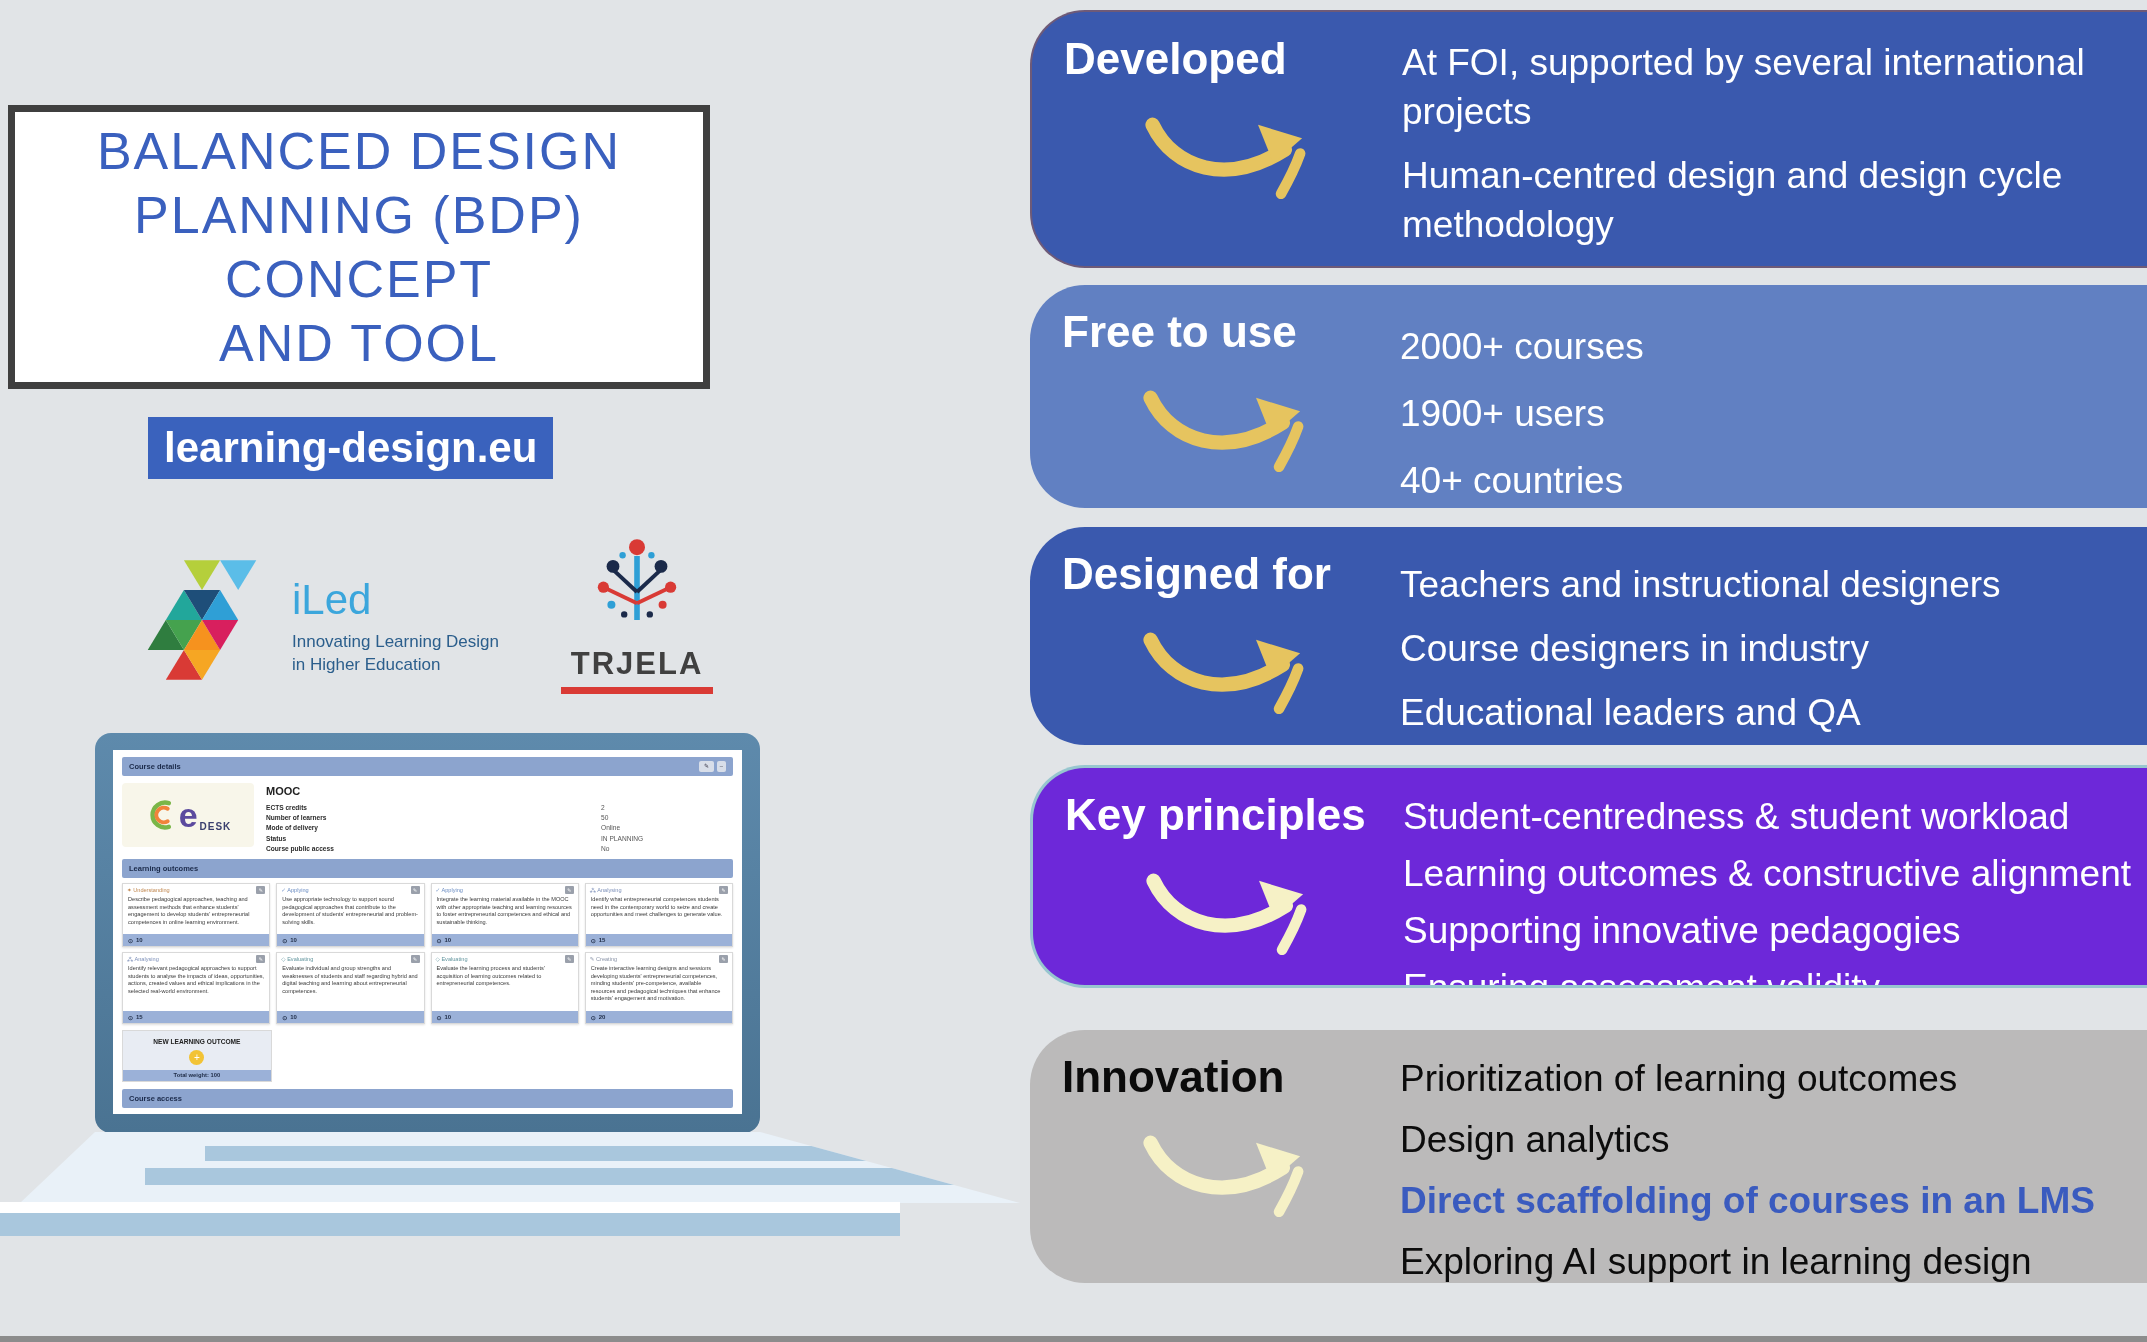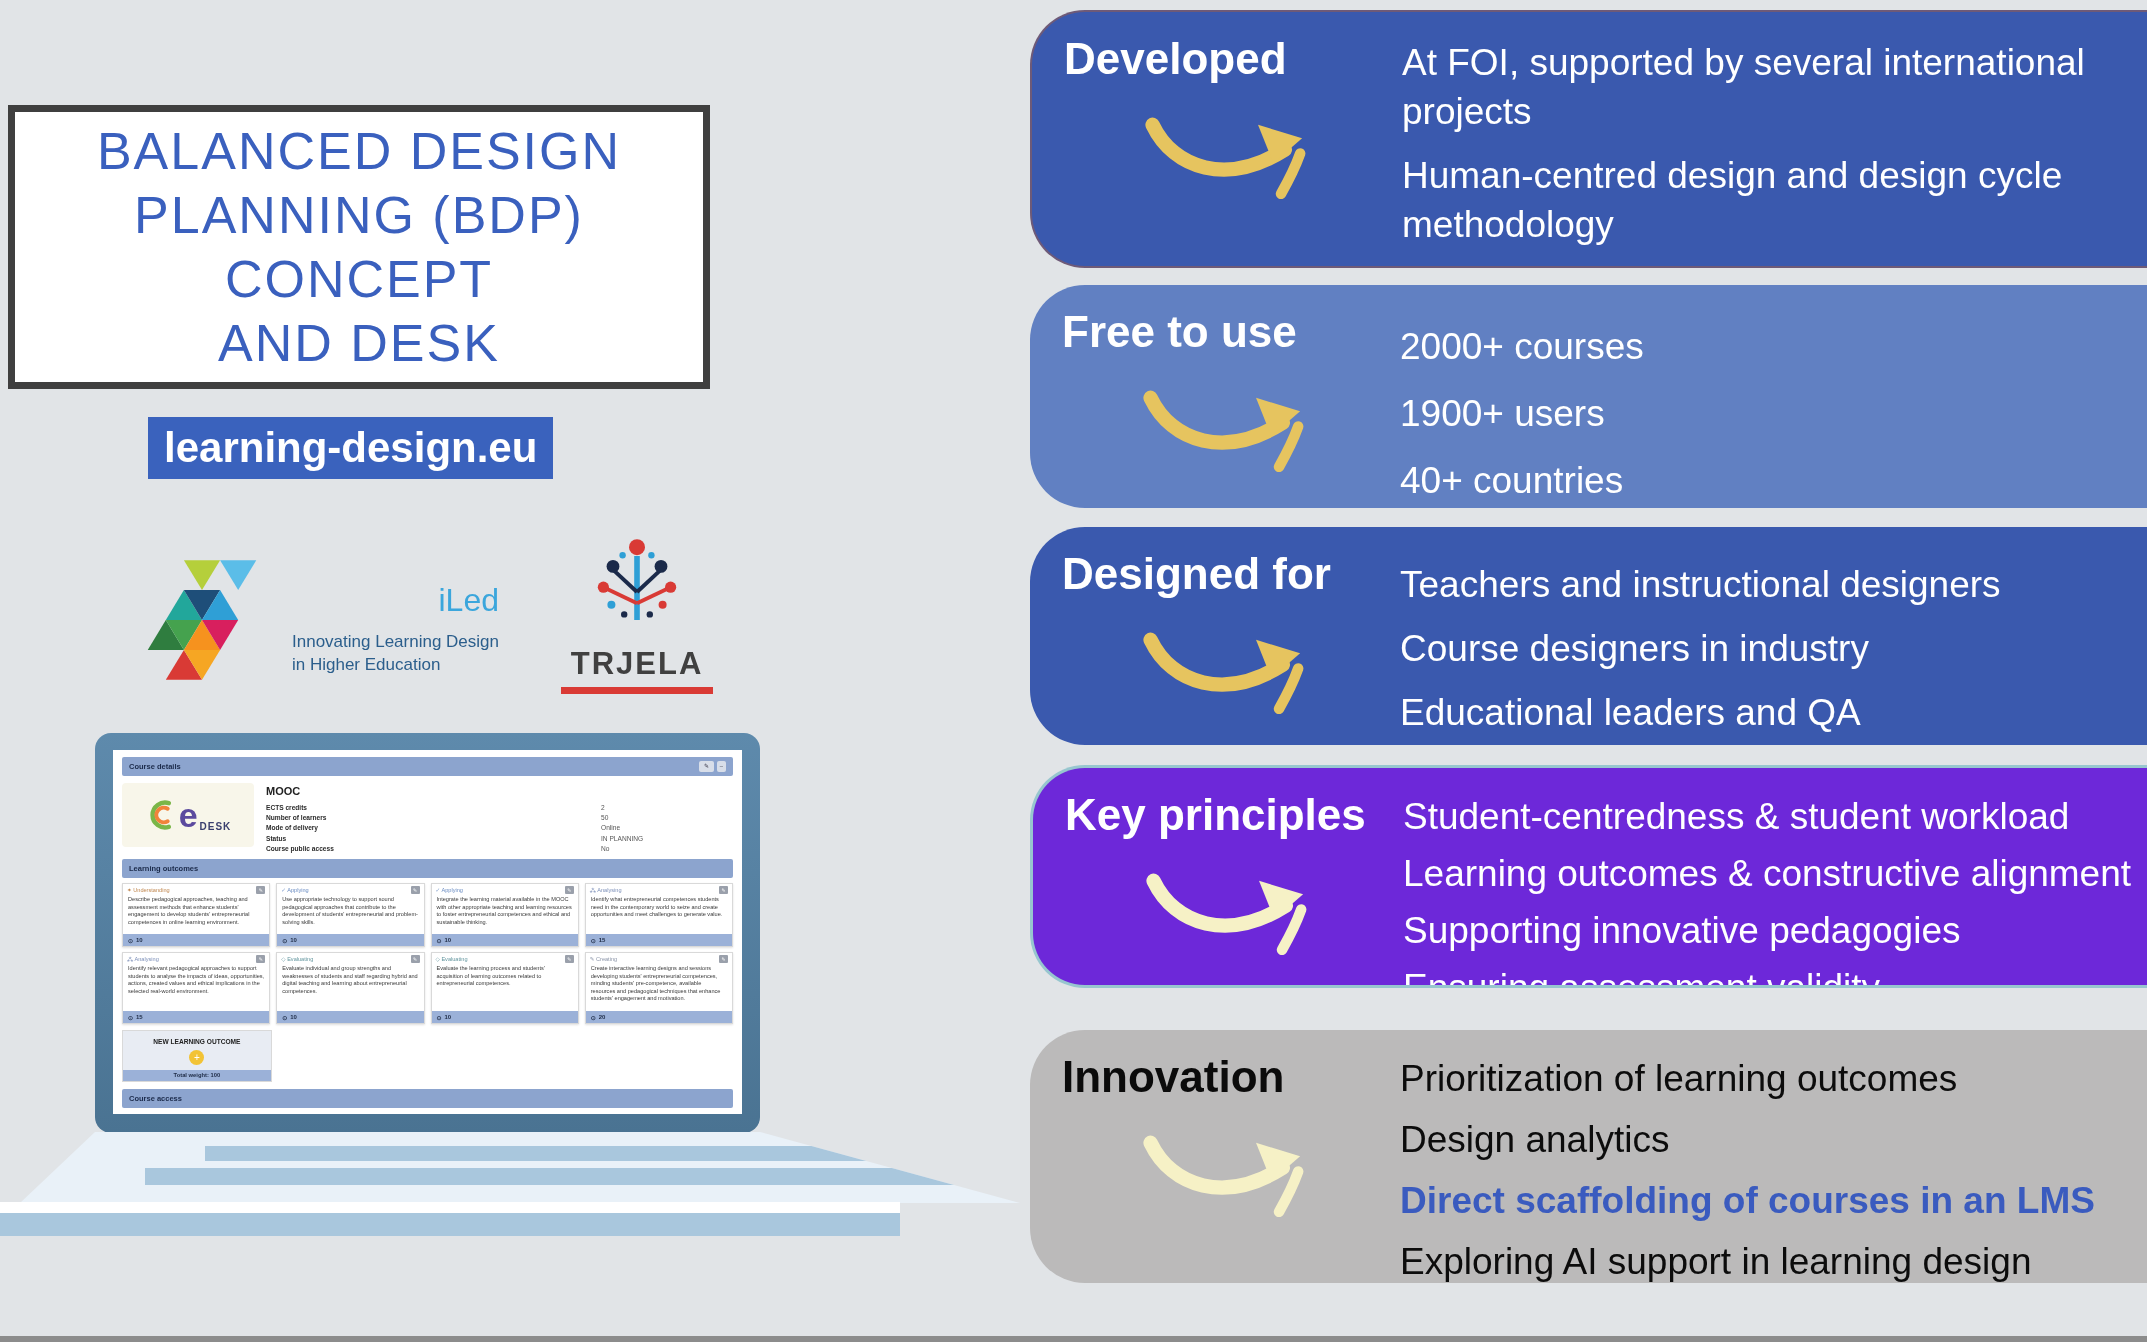--- a/index.html
+++ b/index.html
@@ -8,21 +8,21 @@
   
   .title-box{position:absolute;left:8px;top:105px;width:702px;height:284px;background:#fff;
              border:7px solid #3F3F3F;box-sizing:border-box;display:flex;align-items:center;justify-content:center;}
   .title-text{color:#3A60BE;font-size:52px;line-height:64px;letter-spacing:2px;text-align:center;font-weight:400;}
   
   .website{position:absolute;left:148px;top:417px;background:#3A62BD;color:#fff;
            font-size:42px;font-weight:bold;padding:7px 16px;}
   
   .iled-mark{position:absolute;left:143px;top:550px;}
   .iled-text{position:absolute;left:292px;top:578px;}
-  .iled-name{color:#3BA6DC;font-size:32px;line-height:44px;text-align:right;}
+  .iled-name{color:#3BA6DC;font-size:42px;line-height:44px;}
   .iled-tag{color:#2B5E8C;font-size:17px;line-height:23px;margin-top:8px;}
   .trjela{position:absolute;left:552px;top:536px;width:170px;text-align:center;}
   .trjela-name{color:#404040;font-size:31px;font-weight:bold;letter-spacing:2px;margin-top:2px;}
   .trjela-underline{width:152px;height:7px;background:#D93A35;margin:5px auto 0;}
   
   .laptop-frame{position:absolute;left:95px;top:733px;width:665px;height:400px;border-radius:16px;
                 background:linear-gradient(#5E8AAC,#4A7392);}
   .screen{position:absolute;left:113px;top:750px;width:629px;height:364px;background:#fff;
           box-sizing:border-box;padding:7px 9px;overflow:hidden;}
   .laptop-base{position:absolute;left:20px;top:1132px;width:1000px;height:71px;background:#E9F1F8;
@@ -96,21 +96,21 @@
 </style>
 </head>
 <body>
 
 <div class="slide">
 
   <div class="title-box">
     <div class="title-text">
       <div>BALANCED DESIGN</div>
       <div>PLANNING (BDP) CONCEPT</div>
-      <div>AND DESK</div>
+      <div>AND TOOL</div>
     </div>
   </div>
 
   <div class="website">learning-design.eu</div>
 
   <svg class="iled-mark" width="118" height="140" viewBox="0 0 150 160">
     <polygon points="52,4 98,4 75,42" fill="#B5CF3B"></polygon>
     <polygon points="98,4 144,4 121,42" fill="#5BBDE8"></polygon>
     <polygon points="29,80 75,80 52,42" fill="#22A79B"></polygon>
     <polygon points="52,42 98,42 75,80" fill="#1E4E79"></polygon>

